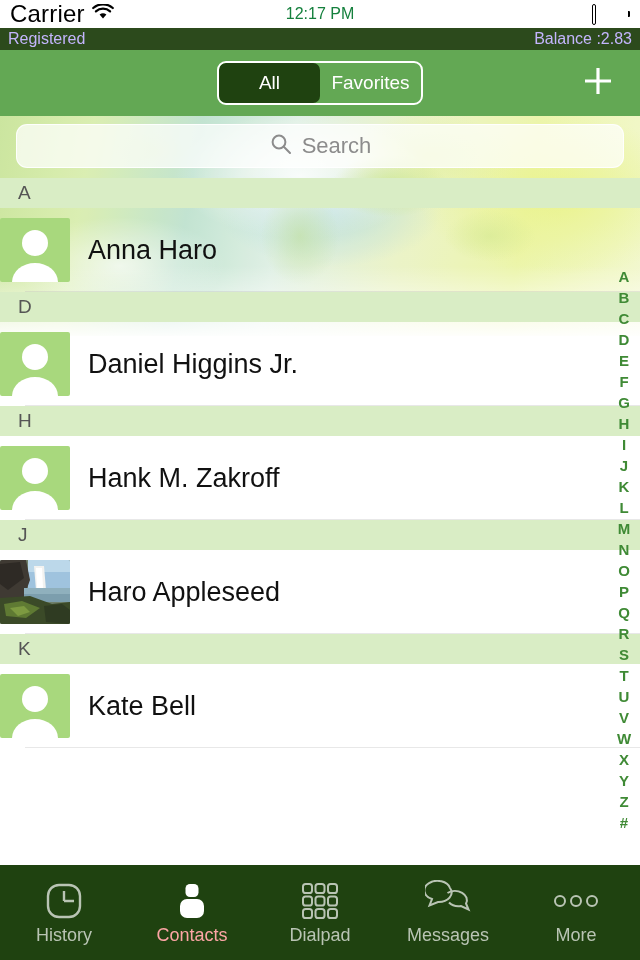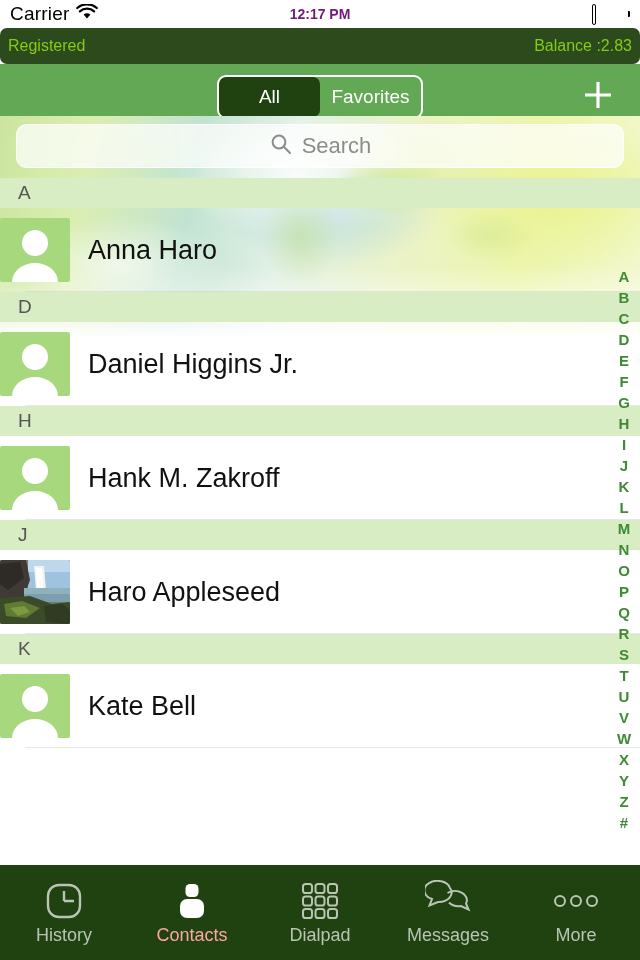--- a/index.html
+++ b/index.html
@@ -9,43 +9,43 @@
     background:#ffffff; overflow:hidden;
   }
   #app { position:relative; width:640px; height:960px; overflow:hidden; }
 
   
   .statusbar {
     height:28px; background:#ffffff; display:flex; align-items:center;
     padding:0 10px; position:relative;
   }
   .sb-left { display:flex; align-items:center; gap:7px; }
-  .sb-carrier { font-size:19px; color:#000; letter-spacing:.2px; }
+  .sb-carrier { font-size:24px; color:#000; letter-spacing:.2px; }
   .wifi-icon { display:block; }
   .sb-time {
     position:absolute; left:0; right:0; text-align:center;
-    font-size:14px; font-weight:bold; color:#701a75; pointer-events:none;
+    font-size:16px; font-weight:normal; color:#15803d; pointer-events:none;
   }
   .sb-right { margin-left:auto; display:flex; align-items:center; }
   .battery { position:relative; width:38px; height:16px; }
   .battery-body {
     width:35px; height:16px; border:1px solid #000; border-radius:3px;
     padding:1px; background:#fff;
   }
   .battery-fill { width:100%; height:100%; background:#000; border-radius:1px; }
   .battery-cap {
     position:absolute; right:0; top:5px; width:2px; height:6px;
     background:#000; border-radius:0 1px 1px 0;
   }
 
   
   .regbar {
-    height:36px; background:#2c4a1c; color:#84cc16;
+    height:22px; background:#2c4a1c; color:#c4b5fd;
     display:flex; align-items:center; justify-content:space-between;
-    padding:0 8px; font-size:16px;border-radius:7px;
+    padding:0 8px; font-size:16px;
   }
 
   
   .navbar {
     height:66px; background:#63a854; position:relative;
     display:flex; align-items:center; justify-content:center;
   }
   .segmented {
     display:flex; border:2px solid #ffffff; border-radius:9px;
     overflow:hidden; height:44px; width:206px;

